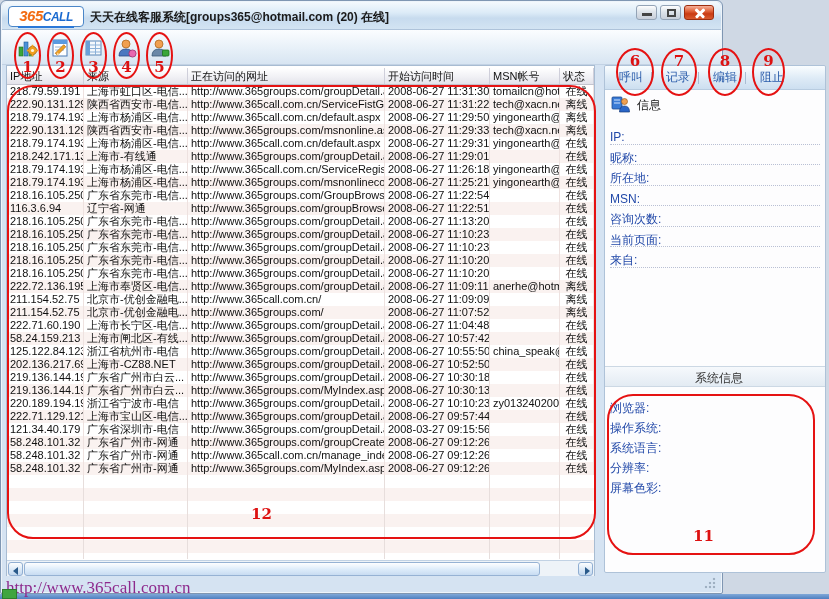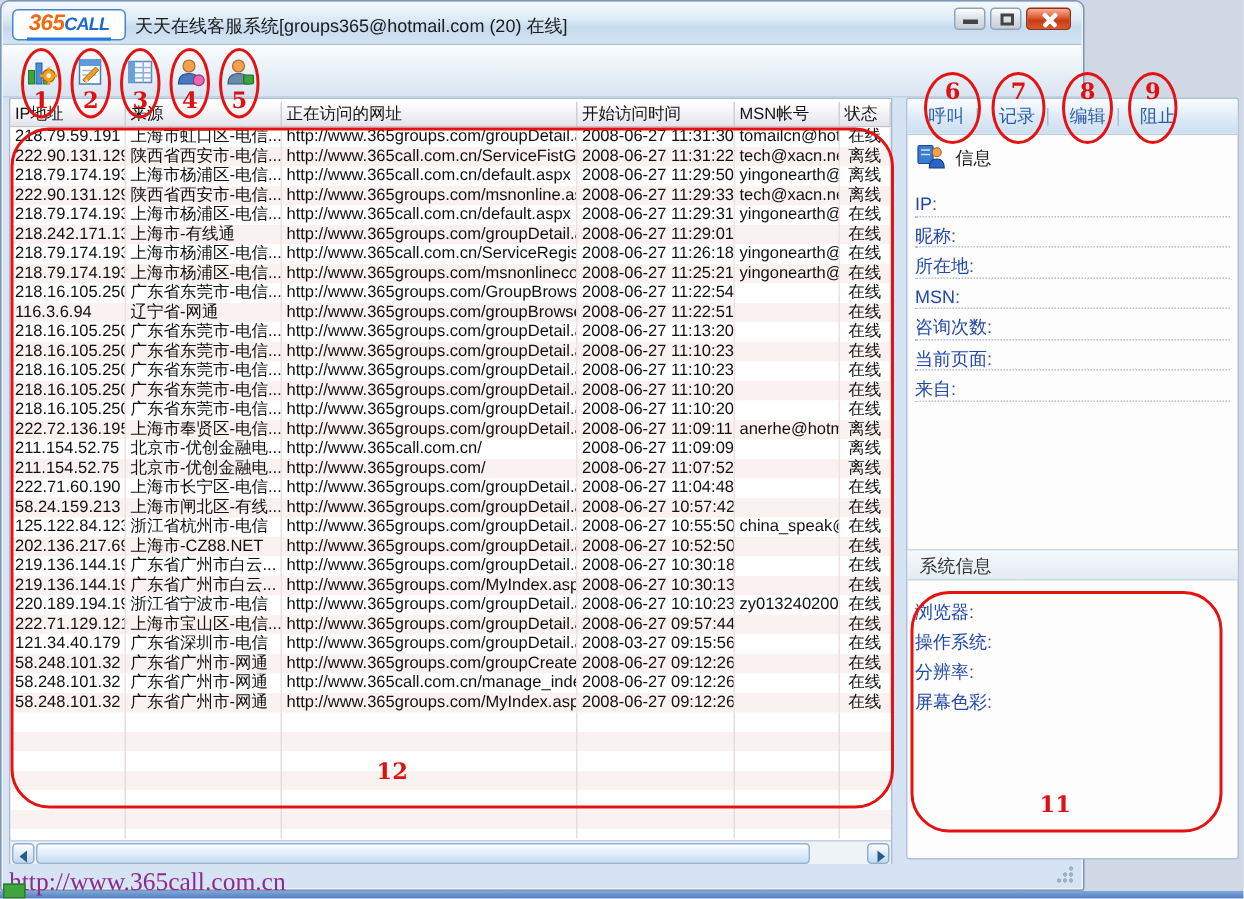--- a/index.html
+++ b/index.html
@@ -17,21 +17,21 @@
 
   
   .titlebar { position:absolute; left:1px; top:1px; right:1px; height:28px;
     background:linear-gradient(#f4f9fd,#dcebf7 40%,#c7dbee 60%,#d3e4f3);
     border-radius:5px 5px 0 0; border-bottom:1px solid #aec3da; }
   .logo { position:absolute; left:6px; top:4px; width:76px; height:21px; background:#fff;
     border:1px solid #4a86c8; border-radius:4px; text-align:center; line-height:18px; }
   .logo-inner { display:inline-block; border-bottom:2px solid #2a78d8; padding:0 1px; }
   .logo-365 { color:#f26a10; font-weight:bold; font-style:italic; font-size:15px; letter-spacing:-0.5px; }
   .logo-call { color:#1a6ad0; font-weight:bold; font-style:italic; font-size:12px; letter-spacing:-0.5px; }
-  .win-title { position:absolute; left:88px; top:7px; font-size:12px; font-weight:normal; color:#1a1a1a; white-space:nowrap; }
+  .win-title { position:absolute; left:88px; top:7px; font-size:12px; font-weight:bold; color:#1a1a1a; white-space:nowrap; }
   .win-controls { position:absolute; right:7px; top:3px; display:flex; gap:3px; }
   .wc { position:relative; width:21px; height:15px; border:1px solid #93a3b6; border-radius:3px;
     background:linear-gradient(#fefefe,#dde3ea 45%,#c8cfda); cursor:default; }
   .wc.close { width:30px; border-color:#9c2c0e; background:linear-gradient(#f6b09a,#e0633a 40%,#c93a12 60%,#d85a2e); }
   .g-min { position:absolute; left:5px; bottom:3px; width:10px; height:3px; background:#444; }
   .g-max { position:absolute; left:6px; top:3px; width:9px; height:8px; border:2px solid #444; }
   .g-x1,.g-x2 { position:absolute; left:9px; top:6px; width:12px; height:2.5px; background:#fff; border-radius:1px; }
   .g-x1 { transform:rotate(45deg); } .g-x2 { transform:rotate(-45deg); }
 
   
@@ -81,21 +81,21 @@
     background:linear-gradient(#fafdff,#ddeaf6 55%,#cddff0); border-bottom:1px solid #b8cce0; border-radius:2px 2px 0 0; }
   .rtab { font-size:12px; color:#2a5caa; padding:0 8px; margin-left:6px; cursor:default; white-space:nowrap; }
   .tabsep { width:1px; height:12px; background:#a9bdd3; }
   .sechead-info { position:absolute; left:0; top:25px; width:220px; height:26px; }
   .info-icon { position:absolute; left:6px; top:3px; }
   .sechead-label { position:absolute; left:32px; top:6px; font-size:12px; color:#1a1a1a; }
   .ifields { position:absolute; left:5px; top:58px; width:210px; }
   .ifield { height:20.5px; padding-top:3px; border-bottom:1px dotted #b9c0d4; }
   .ifield .flabel { font-size:12px; color:#2148a8; }
   .sechead-sys { position:absolute; left:0; top:300px; width:220px; height:21px; line-height:20px;
-    background:linear-gradient(#f6f9fc,#e3ebf3); border-top:1px solid #ccd8e4; border-bottom:1px solid #ccd8e4; }
+    background:linear-gradient(#f6f9fc,#e3ebf3); border-top:1px solid #ccd8e4; border-bottom:1px solid #ccd8e4;text-align:center; }
   .sechead-sys .sechead-label2 { font-size:12px; color:#333; padding-left:8px; }
   .sfields { position:absolute; left:5px; top:334px; width:210px; }
   .sfield { height:20px; font-size:12px; color:#2148a8; }
 
   
   .grip { position:absolute; right:6px; bottom:4px; width:12px; height:12px;
     background:
       radial-gradient(circle at 10px 10px,#9fb0c2 1.3px,transparent 1.6px),
       radial-gradient(circle at 10px 6px,#9fb0c2 1.3px,transparent 1.6px),
       radial-gradient(circle at 6px 10px,#9fb0c2 1.3px,transparent 1.6px),
@@ -525,20 +525,21 @@
         </div>
 
       <div class="sechead-sys">
         <span class="sechead-label2">系统信息</span>
       </div>
 
       <div class="sfields">
 
       <div class="sfield">浏览器:</div>
           <div class="sfield">操作系统:</div>
+          <div class="sfield">系统语言:</div>
           <div class="sfield">分辨率:</div>
           <div class="sfield">屏幕色彩:</div>
         </div>
     </div>
 
     <div class="grip"></div>
 
     <div class="ann ann-ellipse a1">
         <span class="ann-num">1</span>
       </div>

